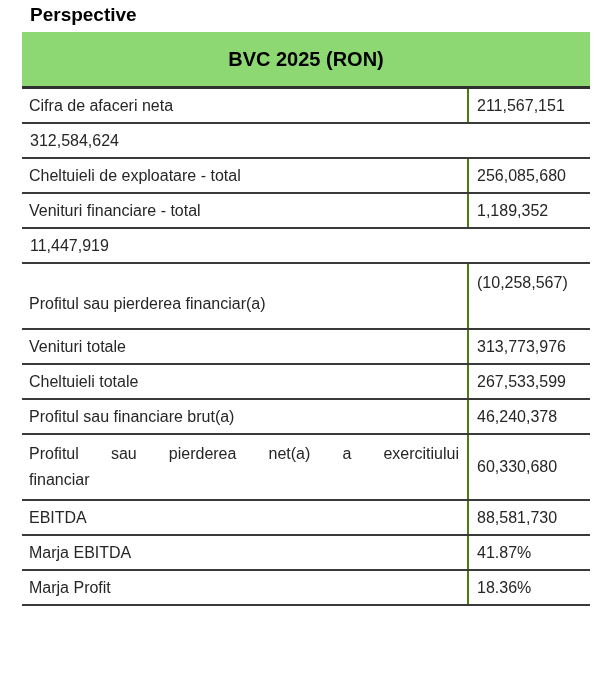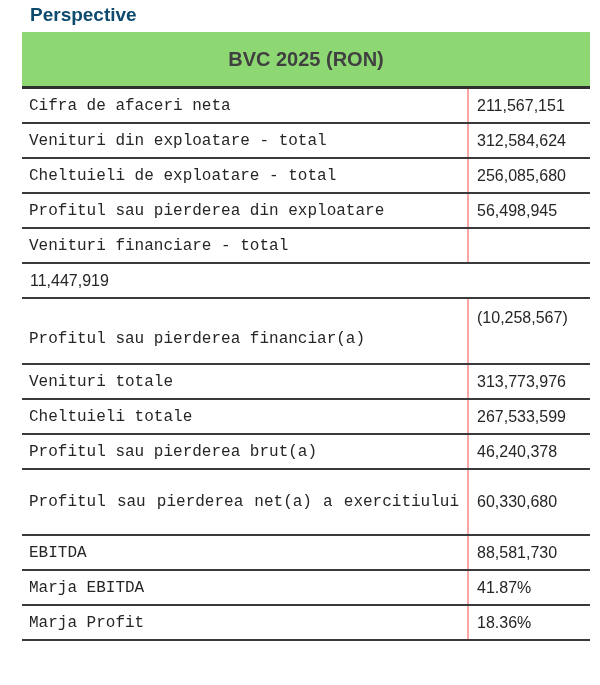--- a/index.html
+++ b/index.html
@@ -9,54 +9,53 @@
     height: 685px;
     background: #ffffff;
     font-family: "Liberation Sans", "DejaVu Sans", sans-serif;
     color: #262626;
     overflow: hidden;
   }
   .doc-title {
     margin: 4px 0 6px 30px;
     font-size: 19px;
     font-weight: 700;
-    color: #0c4a6e;
+    color: #000000;
   }
   .fin-table {
     margin-left: 22px;
     width: 568px;
   }
   .thead {
     height: 57px;
     background: #8DD873;
     border-bottom: 3px solid #2f2f2f;
-    color: #404040;
+    color: #000000;
     font-size: 20px;
     font-weight: 700;
     display: flex;
     align-items: center;
     justify-content: center;
   }
   .row {
     display: flex;
     align-items: stretch;
     border-bottom: 2px solid #3a3a3a;
     min-height: 35px;
     font-size: 16px;
   }
   .row.tall { min-height: 66px; }
   .cell {
     display: flex;
     align-items: center;
   }
   .cell.label {
     width: 447px;
-    border-right: 2px solid #fca5a5;
+    border-right: 2px solid #4d7c0f;
     padding: 2px 8px 2px 7px;
-    font-family: Liberation Mono, monospace;
   }
   .cell.value {
     flex: 1;
     padding: 2px 2px 2px 8px;
   }
   
   .row.split .cell.label { align-items: flex-end; padding-bottom: 15px; }
   .row.split .cell.value { align-items: flex-start; padding-top: 10px; }
   
   .row.justify .cell.label {
@@ -76,36 +75,32 @@
   <div class="doc-title">Perspective</div>
   <div class="fin-table">
     <div class="thead">BVC 2025 (RON)</div>
     <div class="tbody">
   <div class="row">
     <div class="cell label">Cifra de afaceri neta</div>
     <div class="cell value">211,567,151</div>
   </div>
 
   <div class="row">
-    <div class="cell label">Venituri din exploatare - total</div>
     <div class="cell value">312,584,624</div>
   </div>
 
   <div class="row">
     <div class="cell label">Cheltuieli de exploatare - total</div>
     <div class="cell value">256,085,680</div>
   </div>
 
-  <div class="row">
-    <div class="cell label">Profitul sau pierderea din exploatare</div>
-    <div class="cell value">56,498,945</div>
-  </div>
 
   <div class="row">
     <div class="cell label">Venituri financiare - total</div>
+    <div class="cell value">1,189,352</div>
   </div>
 
   <div class="row">
     <div class="cell value">11,447,919</div>
   </div>
 
   <div class="row tall split">
     <div class="cell label">Profitul sau pierderea financiar(a)</div>
     <div class="cell value">(10,258,567)</div>
   </div>
@@ -114,27 +109,28 @@
     <div class="cell label">Venituri totale</div>
     <div class="cell value">313,773,976</div>
   </div>
 
   <div class="row">
     <div class="cell label">Cheltuieli totale</div>
     <div class="cell value">267,533,599</div>
   </div>
 
   <div class="row">
-    <div class="cell label">Profitul sau pierderea brut(a)</div>
+    <div class="cell label">Profitul sau financiare brut(a)</div>
     <div class="cell value">46,240,378</div>
   </div>
 
   <div class="row tall justify">
     <div class="cell label">
             <div class="jline">Profitul sau pierderea net(a) a exercitiului</div>
+            <div>financiar</div>
           </div>
     <div class="cell value">60,330,680</div>
   </div>
 
   <div class="row">
     <div class="cell label">EBITDA</div>
     <div class="cell value">88,581,730</div>
   </div>
 
   <div class="row">

